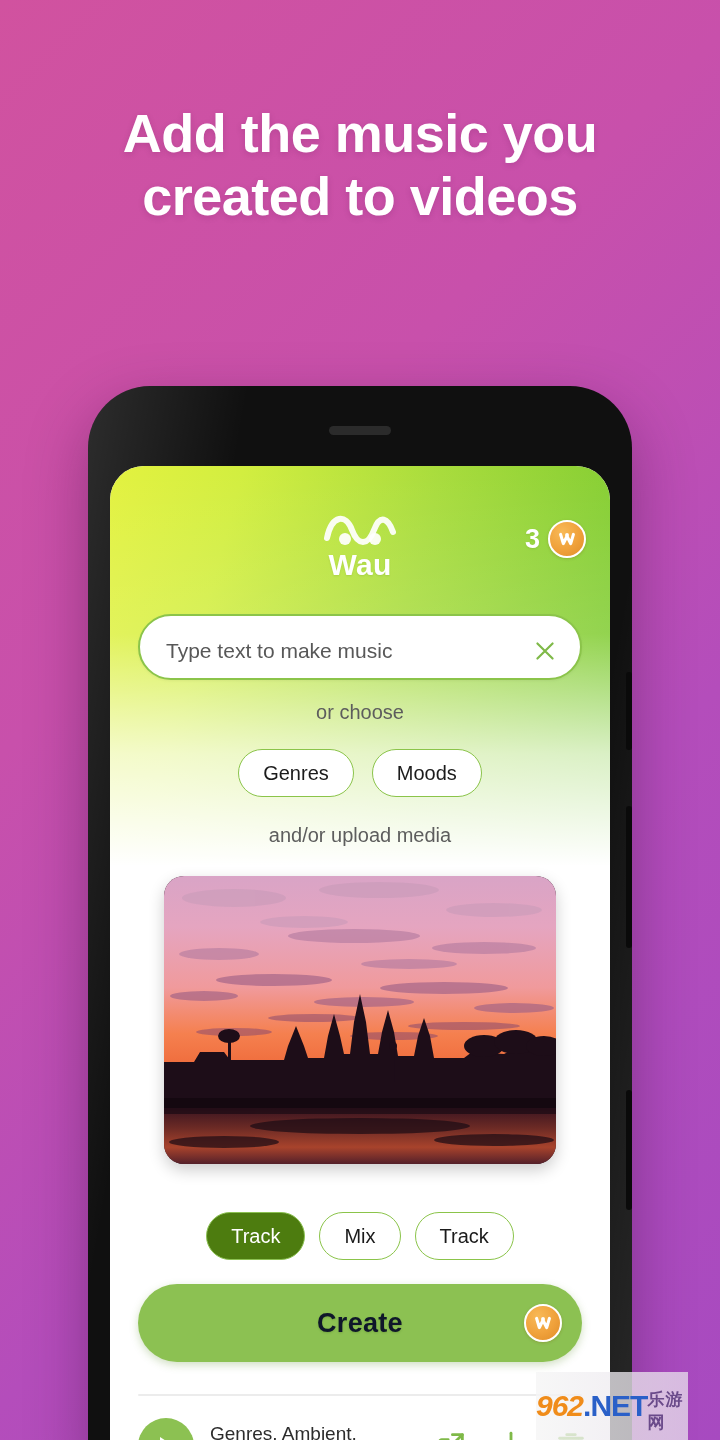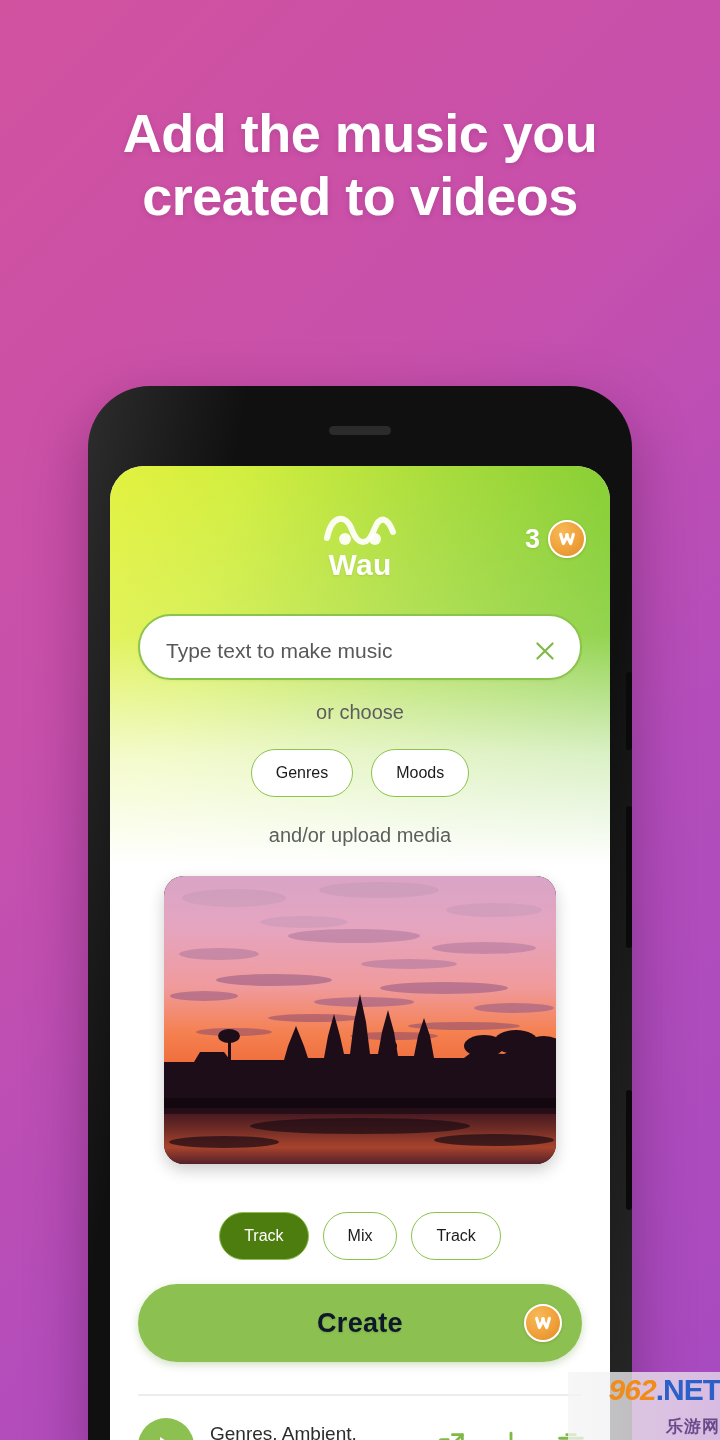--- a/index.html
+++ b/index.html
@@ -91,21 +91,21 @@
   .hint.b { position:absolute; top:358px; left:0; width:100%; }
 
   
   .chip-row { position:absolute; display:flex; justify-content:center; gap:18px; left:26px; right:26px; }
   .chip-row.cat { top:283px; }
   .chip-row.type { top:746px; gap:14px; }
   .chip {
     background:#fff; border:1.8px solid #8bc44a; border-radius:26px;
     height:48px; padding:0 24px;
     display:flex; align-items:center; justify-content:center;
-    font-size:16px; color:#1b1b1b; white-space:nowrap;
+    font-size:20px; color:#1b1b1b; white-space:nowrap;
   }
   .chip.sel { background:#4d7c0f; border-color:#8cc152; color:#ffffff; }
 
   
   .thumb {
     position:absolute; top:410px; left:54px;
     width:392px; height:288px; border-radius:20px; overflow:hidden;
     box-shadow:0 6px 16px rgba(0,0,0,.20);
     background:#2a1020;
   }
@@ -130,24 +130,24 @@
   .play-btn {
     width:56px; height:56px; border-radius:50%; background:#8cc152; flex:none;
     display:flex; align-items:center; justify-content:center;
   }
   .track-title { margin-left:16px; font-size:19px; line-height:1.28; color:#2c2c2c; }
   .track-actions { margin-left:auto; display:flex; align-items:center; gap:26px; }
   .act-icon { width:34px; height:34px; }
 
   
   .watermark {
-    position:absolute; left:568px; top:1372px;
+    position:absolute; left:536px; top:1372px;
     width:152px; height:68px;
     background:linear-gradient(to right, rgba(245,245,245,.78), rgba(232,226,236,.74));
-    display:flex; flex-direction:column; align-items:flex-end; justify-content:center;
+    display:flex; flex-direction:row; align-items:center; justify-content:center;
     overflow:hidden;
   }
   .wm-top { font-size:30px; font-weight:bold; line-height:1; letter-spacing:-1px; }
   .wm-num { color:#f08c1a; font-style:italic; }
   .wm-net { color:#2a60c8; }
   .wm-cn { font-size:17px; font-weight:bold; color:#6a4a8a; letter-spacing:1px; margin-top:10px; }
 </style>
 </head>
 <body>
 

